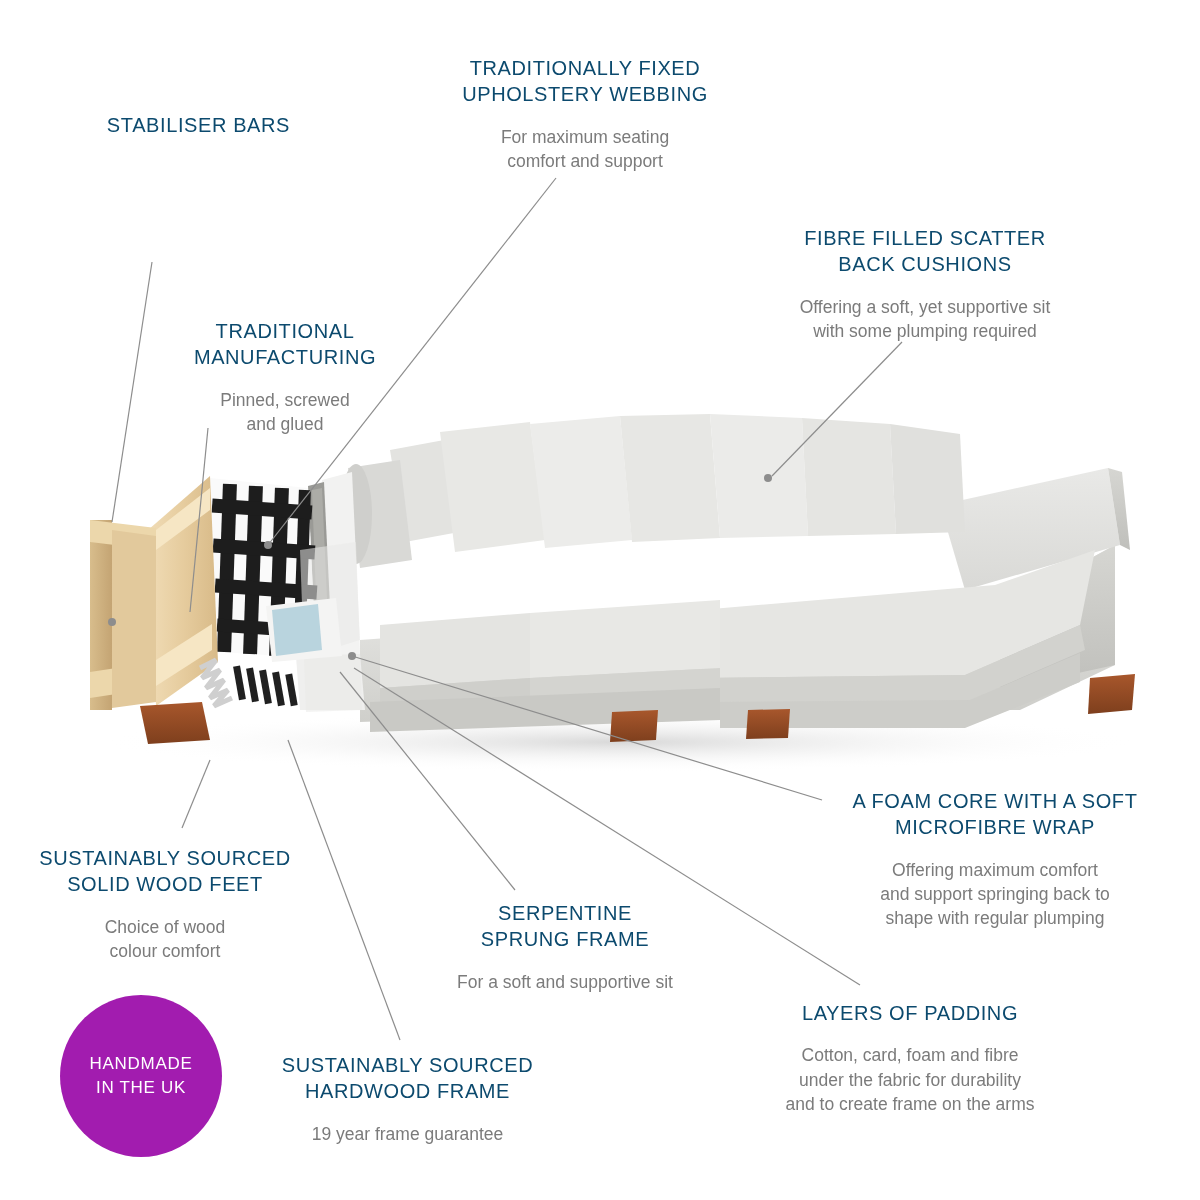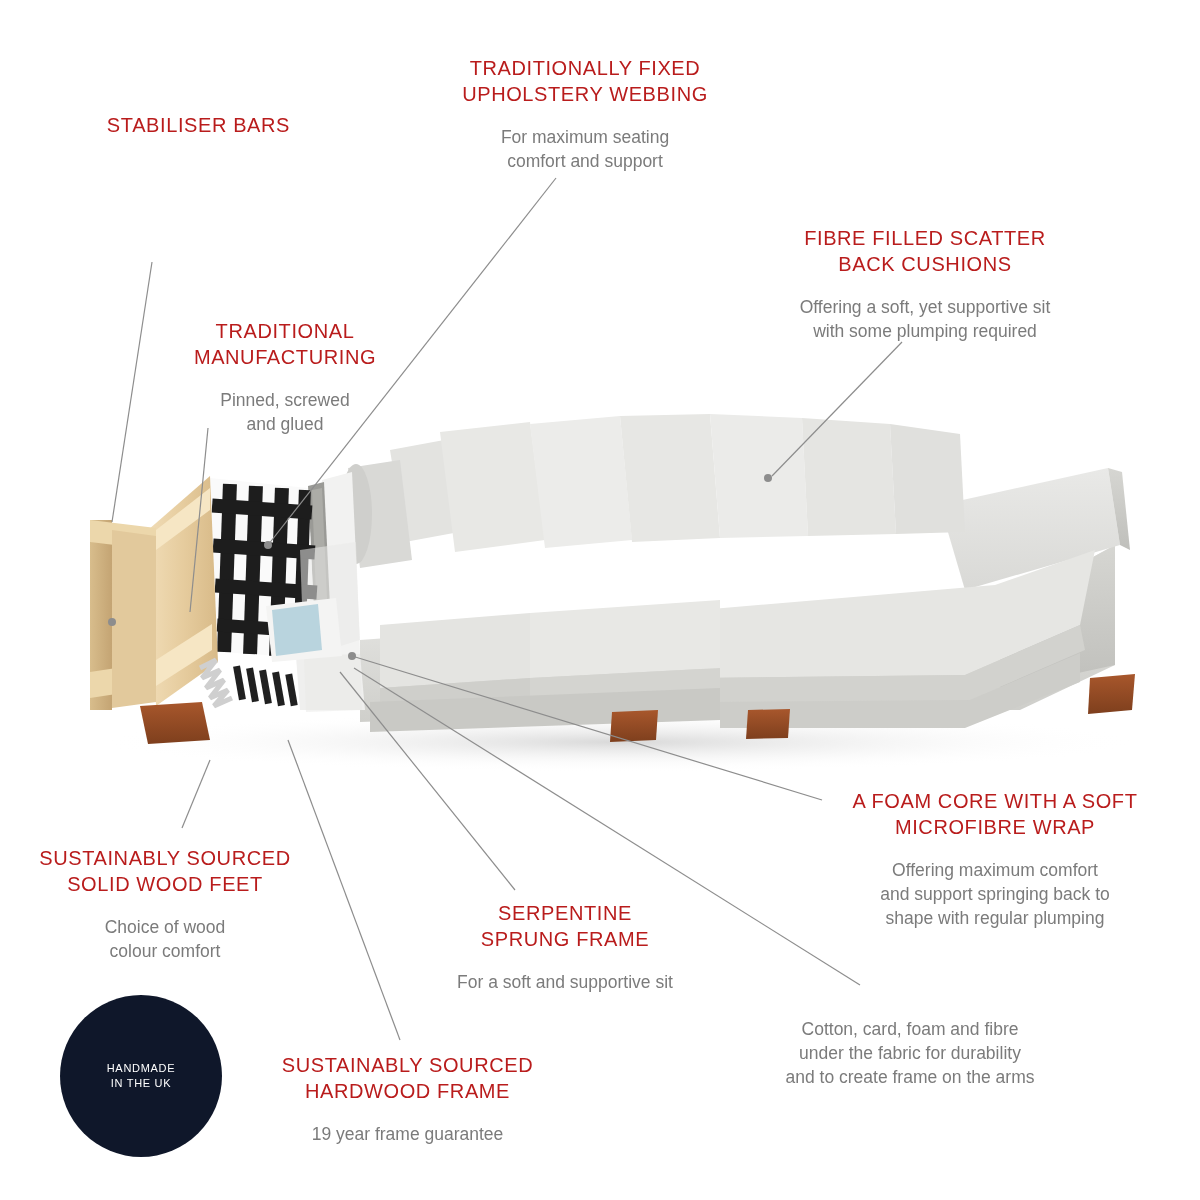--- a/index.html
+++ b/index.html
@@ -22,21 +22,21 @@
     height: 1200px;
   }
   .callout {
     position: absolute;
     text-align: center;
     line-height: 1.32;
   }
   .callout .title {
     font-size: 20px;
     letter-spacing: 0.6px;
-    color: #b91c1c;
+    color: #0c4a6e;
     text-transform: uppercase;
     font-weight: 400;
     margin: 0 0 6px 0;
     white-space: pre-line;
   }
   .callout .desc {
     font-size: 17.5px;
     color: #7b7b7b;
     margin: 17px;
     white-space: pre-line;
@@ -49,27 +49,27 @@
     height: 1200px;
     pointer-events: none;
   }
   .badge {
     position: absolute;
     left: 60px;
     top: 995px;
     width: 162px;
     height: 162px;
     border-radius: 50%;
-    background: #0f172a;
+    background: #a21caf;
     color: #ffffff;
     display: flex;
     align-items: center;
     justify-content: center;
     text-align: center;
-    font-size: 11px;
+    font-size: 17px;
     letter-spacing: 0.7px;
     line-height: 1.4;
     white-space: pre-line;
   }
   
   #sofa {
     position: absolute;
     left: 60px;
     top: 410px;
     width: 1110px;
@@ -276,20 +276,21 @@
 shape with regular plumping</p>
   </div>
 
   <div class="callout" style="left:250px; top:1052px; width:315px;">
     <p class="title">SUSTAINABLY SOURCED
 HARDWOOD FRAME</p>
     <p class="desc">19 year frame guarantee</p>
   </div>
 
   <div class="callout" style="left:735px; top:1000px; width:350px;">
+    <p class="title">LAYERS OF PADDING</p>
     <p class="desc">Cotton, card, foam and fibre
 under the fabric for durability
 and to create frame on the arms</p>
   </div>
 
   <div class="badge">
     <span>HANDMADE
 IN THE UK</span>
   </div>
 

